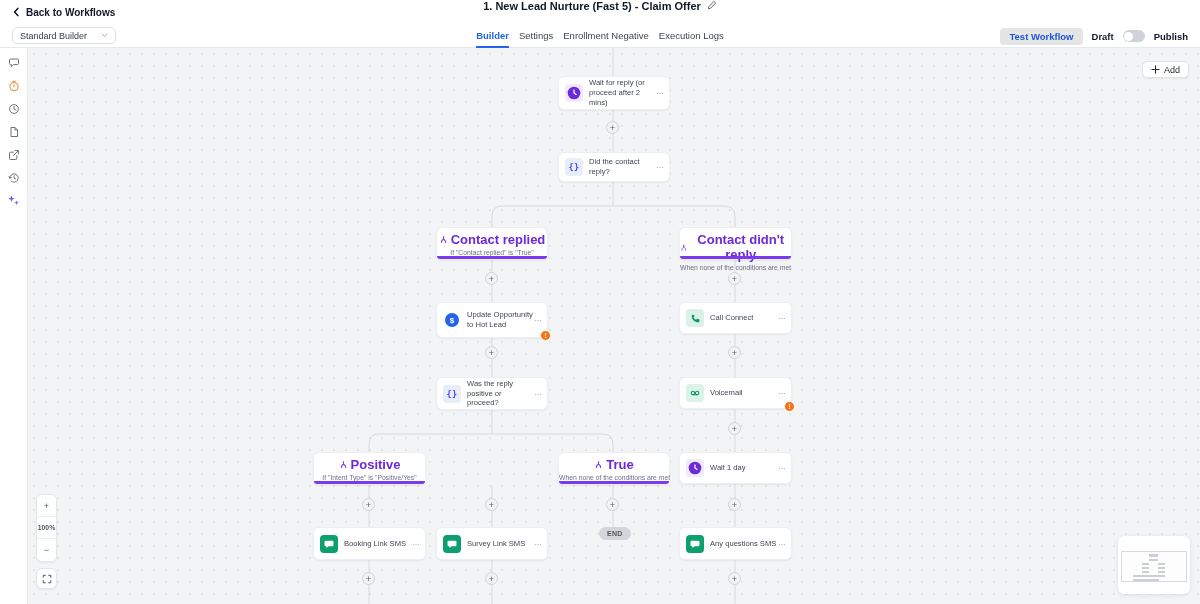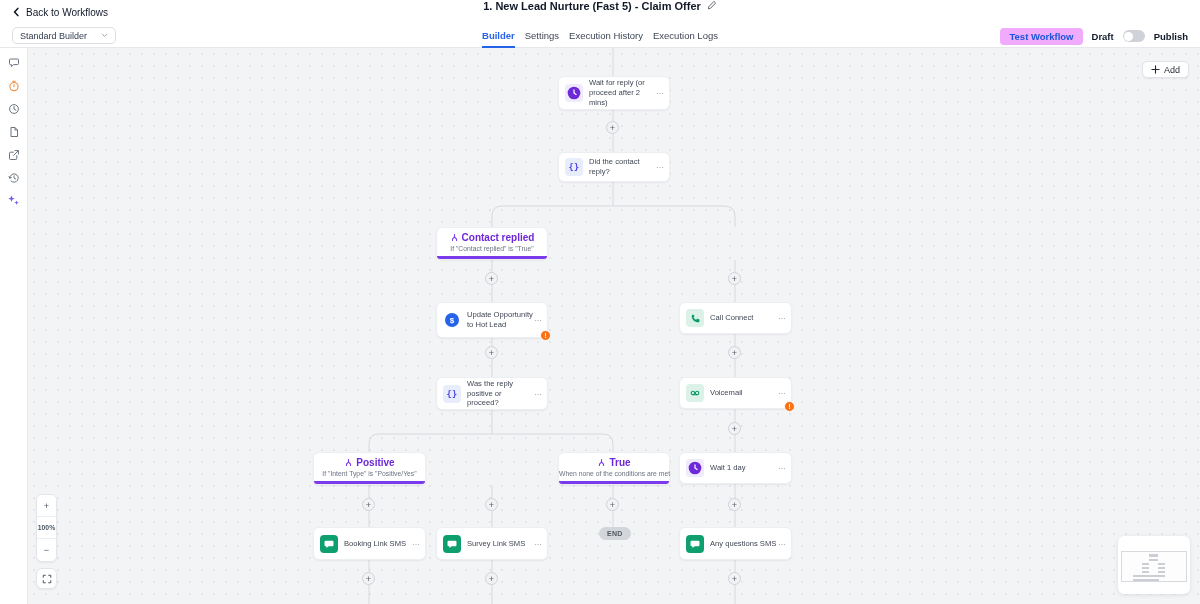--- a/index.html
+++ b/index.html
@@ -2,42 +2,42 @@
 <html><head>
 <meta charset="utf-8">
 <style>
   * { margin:0; padding:0; box-sizing:border-box; }
   html,body { width:1200px; height:604px; overflow:hidden; background:#fff;
     font-family:"Liberation Sans", sans-serif; color:#1f2430; }
 
   
   .topbar { position:relative; height:24px; background:#fff; display:flex; align-items:center; }
   .back-btn { position:absolute; left:12px; top:0; height:24px; display:flex; align-items:center; gap:5px;
-    background:none; border:none; font-family:inherit; font-size:10px; font-weight:400; color:#101828; cursor:pointer; }
+    background:none; border:none; font-family:inherit; font-size:10px; font-weight:700; color:#101828; cursor:pointer; }
   .title-wrap { position:absolute; left:0; right:0; top:0; height:24px; display:flex; align-items:flex-start; justify-content:center; gap:6px; pointer-events:none; }
   .page-title { font-size:11px; font-weight:600; color:#101828; }
   .edit-icon { pointer-events:auto; cursor:pointer; display:flex; }
   .topbar-right { position:absolute; right:10px; top:0; height:24px; display:flex; align-items:center; gap:9px; }
   .avatar { width:16px; height:16px; border-radius:50%; cursor:pointer;
     background:radial-gradient(circle at 35% 30%, #b08a6a 0 30%, #6b4a33 70%, #3a2a1d 100%); }
   .tb-iconbtn { background:#fff; border:none; padding:0; display:flex; align-items:center; cursor:pointer; }
   .tb-boxed { border:1px solid #d6d9de; border-radius:4px; width:18px; height:18px; justify-content:center; }
   .saved { display:flex; align-items:center; gap:4px; font-size:9.5px; font-weight:600; color:#344054; }
 
   
   .toolbar { position:relative; height:24px; background:#fff; border-bottom:1px solid #e6e8ec; }
   .builder-select { position:absolute; left:12px; top:3px; height:17px; display:flex; align-items:center; gap:14px;
     background:#fff; border:1px solid #dcdfe4; border-radius:5px; padding:0 7px; font-family:inherit;
     font-size:9px; color:#344054; cursor:pointer; }
   .tabs { position:absolute; left:0; right:0; top:0; height:24px; display:flex; justify-content:center; gap:10px; pointer-events:none; }
   .tab { pointer-events:auto; height:24px; display:flex; align-items:center; font-size:9.5px; font-weight:400;
     color:#3f4654; cursor:pointer; border-bottom:2px solid transparent; padding-top:1px; }
   .tab.active { color:#2563eb; font-weight:600; border-bottom-color:#2563eb; }
   .toolbar-right { position:absolute; right:12px; top:0; height:24px; display:flex; align-items:center; gap:9px; }
-  .test-btn { background:#f0abfc; color:#1a56db; border:none; border-radius:4px; height:17px; padding:0 9px;
+  .test-btn { background:#e5e5e5; color:#1a56db; border:none; border-radius:4px; height:17px; padding:0 9px;
     font-family:inherit; font-size:9.5px; font-weight:700; cursor:pointer; }
   .dp-label { font-size:9.5px; font-weight:600; color:#101828; }
   .toggle { width:22px; height:12px; background:#cfd3d9; border-radius:999px; position:relative; cursor:pointer; border:none; }
   .toggle .knob { position:absolute; left:1.5px; top:1.5px; width:9px; height:9px; background:#fff; border-radius:50%; }
 
   
   .main { position:relative; height:556px; display:flex; }
   .side { width:28px; background:#fff; border-right:1px solid #e8eaee; display:flex; flex-direction:column;
     align-items:center; padding-top:8px; gap:10px; }
   .side button { background:none; border:none; width:18px; height:13px; display:flex; align-items:center; justify-content:center; cursor:pointer; }
@@ -60,21 +60,21 @@
   .ndots { position:absolute; right:5px; top:50%; transform:translateY(-50%); color:#9aa1ab; font-size:8px; cursor:pointer; }
   .braces { font-family:"DejaVu Sans Mono", monospace; font-size:8.5px; font-weight:700; color:#4f46e5; letter-spacing:0.5px; }
   .dollar-circle { width:14px; height:14px; border-radius:50%; background:#2563eb; color:#fff; font-size:8px;
     font-weight:700; display:flex; align-items:center; justify-content:center; }
   .warn { position:absolute; right:-4px; bottom:-4px; width:11px; height:11px; border-radius:50%; background:#f97316;
     border:1.5px solid #fdfdfe; color:#fff; font-size:6.5px; font-weight:700; display:flex; align-items:center; justify-content:center; }
 
   .branch { position:absolute; width:112px; height:33px; background:#fff; border:1px solid #eceef1; border-radius:6px;
     box-shadow:0 1px 2px rgba(16,24,40,.06); text-align:center; padding-top:4px; cursor:pointer; }
   .brow { display:flex; align-items:center; justify-content:center; gap:3px; }
-  .btitle { font-size:10px; font-weight:700; color:#6d28d9; }
+  .btitle { font-size:13px; font-weight:700; color:#6d28d9; }
   .bsub { font-size:6.8px; color:#6b7280; margin-top:2px; white-space:nowrap; }
   .bbar { position:absolute; left:0; right:0; bottom:0; height:3px; background:#7c3aed; border-radius:0 0 6px 6px; }
 
   .end-pill { position:absolute; background:#d2d5da; color:#50555e; font-size:7px; font-weight:700;
     padding:3px 8px; border-radius:999px; letter-spacing:0.3px; }
 
   .add-btn { position:absolute; right:11px; top:13px; height:17px; background:#fff; border:1px solid #e1e3e8; border-radius:5px;
     box-shadow:0 1px 2px rgba(16,24,40,.05); display:flex; align-items:center; gap:4px; padding:0 8px;
     font-family:inherit; font-size:9px; color:#1f2430; cursor:pointer; }
 
@@ -120,21 +120,21 @@
   <button class="builder-select">
     <span>Standard Builder</span>
     <svg width="7" height="5" viewBox="0 0 8 6">
         <path d="M1.5 1.6 L4 4.1 L6.5 1.6" stroke="#9ca3af" stroke-width="1.2" fill="none" stroke-linecap="round"></path>
       </svg>
   </button>
 
   <nav class="tabs">
     <div class="tab active">Builder</div>
     <div class="tab">Settings</div>
-    <div class="tab">Execution History</div>
+    <div class="tab">Enrollment Negative</div>
     <div class="tab">Execution Logs</div>
   </nav>
 
   <div class="toolbar-right">
     <button class="test-btn">Test Workflow</button>
     <span class="dp-label">Draft</span>
     <button class="toggle">
         <span class="knob"></span>
       </button>
     <span class="dp-label">Publish</span>
@@ -233,20 +233,30 @@
       <div class="brow">
         <svg width="9" height="9" viewBox="0 0 10 10">
             <path d="M5 1.6 v2.2 M5 3.8 C5 5.6 2.7 5.4 2.7 7.4 v1 M5 3.8 C5 5.6 7.3 5.4 7.3 7.4 v1" stroke="#7c3aed" stroke-width="1.2" fill="none" stroke-linecap="round"></path>
           </svg>
         <span class="btitle">Contact replied</span>
       </div>
       <div class="bsub">If "Contact replied" is "True"</div>
       <div class="bbar"></div>
     </div>
 
+    <div class="branch" style="left:651px;top:179px;width:113px">
+      <div class="brow">
+        <svg width="9" height="9" viewBox="0 0 10 10">
+            <path d="M5 1.6 v2.2 M5 3.8 C5 5.6 2.7 5.4 2.7 7.4 v1 M5 3.8 C5 5.6 7.3 5.4 7.3 7.4 v1" stroke="#7c3aed" stroke-width="1.2" fill="none" stroke-linecap="round"></path>
+          </svg>
+        <span class="btitle">Contact didn't reply</span>
+      </div>
+      <div class="bsub">When none of the conditions are met</div>
+      <div class="bbar"></div>
+    </div>
 
     <div class="node" style="left:408px;top:254px;height:36px">
       <span class="nicon">
         <span class="dollar-circle">$</span>
       </span>
       <span class="ntitle">Update Opportunity to Hot Lead</span>
       <span class="ndots">⋯</span>
       <span class="warn">!</span>
     </div>
 

